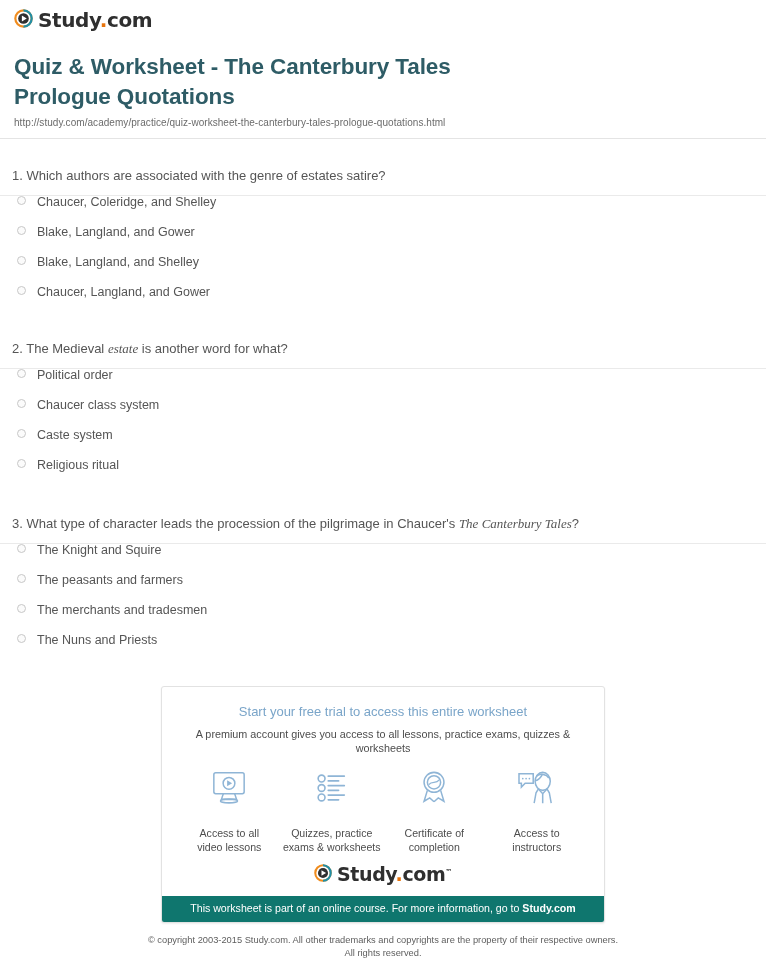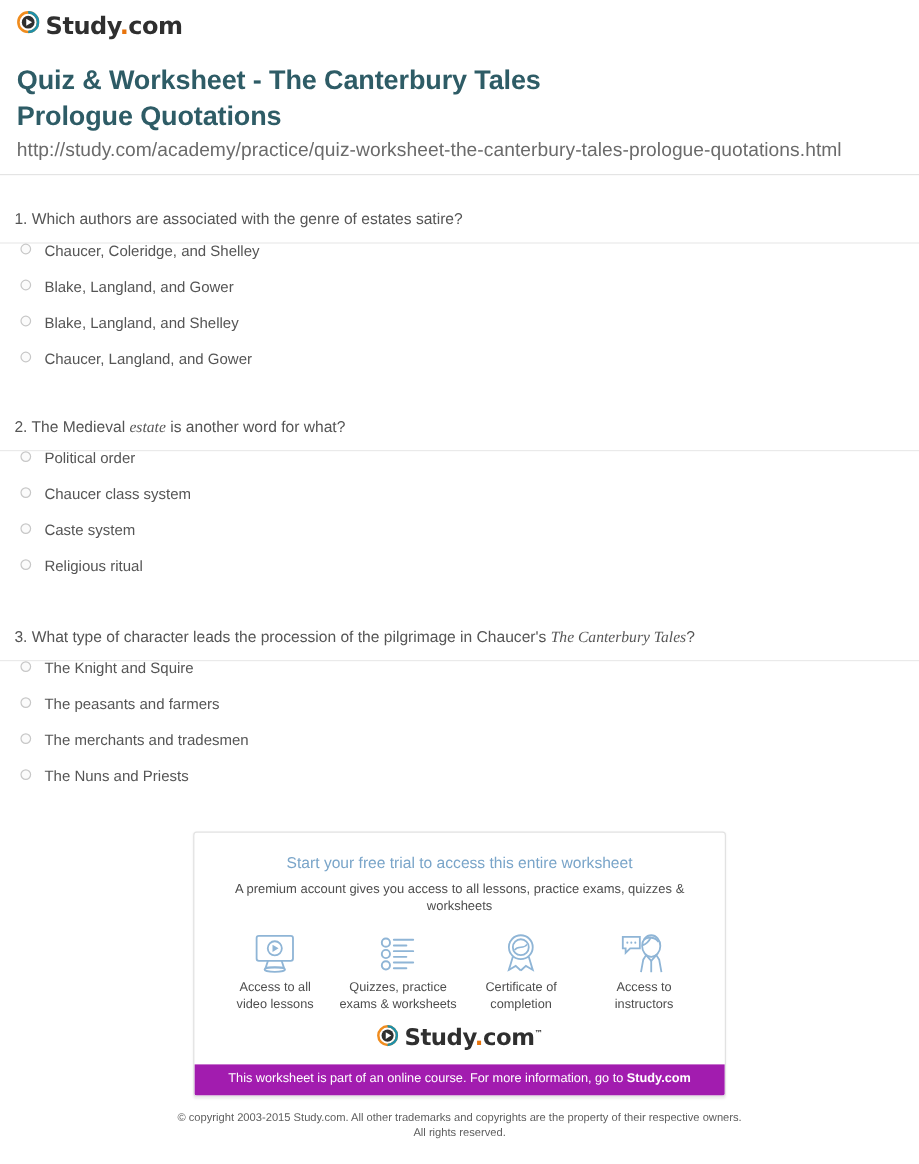--- a/index.html
+++ b/index.html
@@ -47,21 +47,21 @@
     margin: 0;
     font-size: 22.5px;
     line-height: 1.32;
     font-weight: bold;
     color: #2e5c66;
     letter-spacing: -0.1px;
     max-width: 520px;
   }
   .page-url {
     margin: 6px 0 0 0;
-    font-size: 16px;
+    font-size: 10px;
     color: #6b6b6b;
     letter-spacing: 0.05px;
   }
   .header-rule {
     margin: 10px 0 0 0;
     border: 0;
     border-top: 1px solid #e4e4e4;
   }
 
   
@@ -148,40 +148,40 @@
     width: 104px;
     text-align: center;
   }
   .feature-icon {
     height: 40px;
     display: flex;
     align-items: center;
     justify-content: center;
   }
   .feature-label {
-    margin-top: 1px;
+    margin-top: 18px;
     font-size: 10.6px;
     line-height: 1.35;
     color: #4d4d4d;
     white-space: pre-line;
   }
   .promo-logo-row {
     display: flex;
     justify-content: center;
     align-items: center;
     padding: 6px 0 11px 0;
   }
   .promo-logo .logo-word { font-size: 19px; }
   .promo-logo .tm {
     font-size: 7px;
     vertical-align: super;
     color: #2f2f2f;
   }
   .promo-bar {
-    background: #a21caf;
+    background: #0f766e;
     color: #ffffff;
     text-align: center;
     font-size: 10.6px;
     padding: 7px 0 8px 0;
     line-height: 1;
   }
   .promo-bar b { font-weight: bold; }
 
   .copyright {
     text-align: center;

